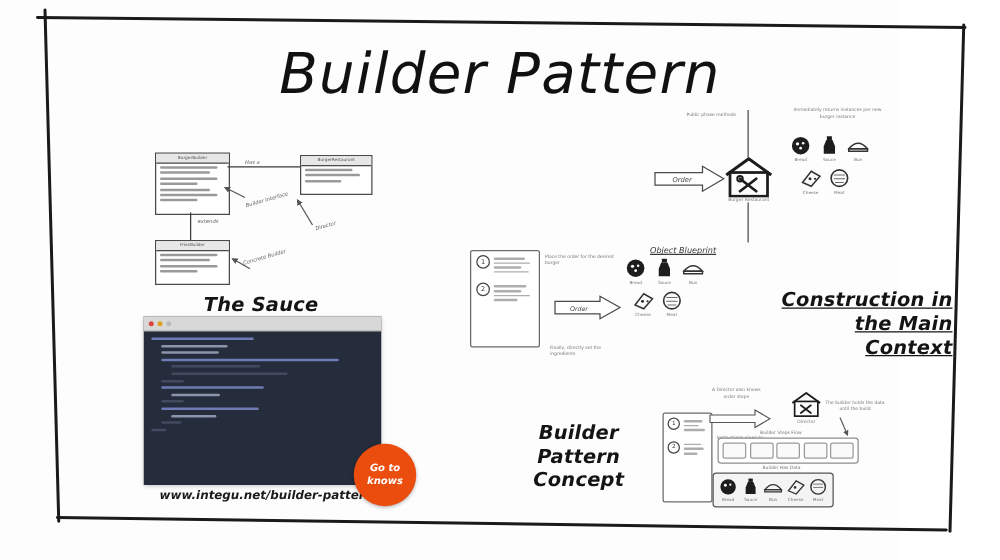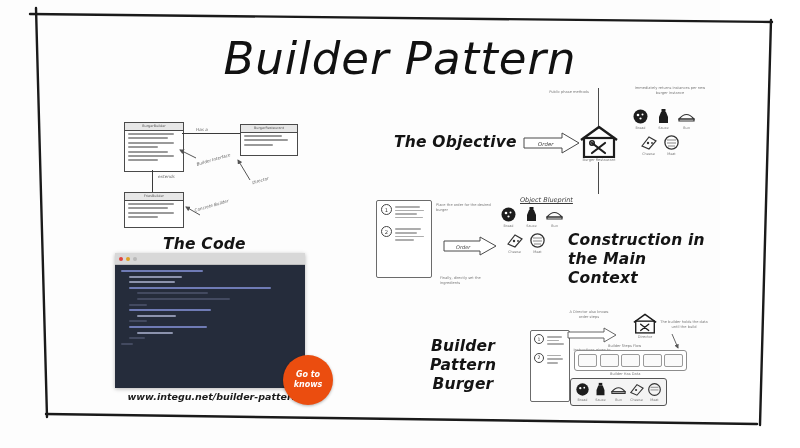--- a/index.html
+++ b/index.html
@@ -19,21 +19,21 @@
     color:#111;font-family:"DejaVu Sans", sans-serif;
   }
   .sect-label{
     position:absolute;font-size:15.5px;font-style:italic;font-weight:700;
     color:#141414;line-height:1.22;font-family:"DejaVu Sans", sans-serif;
     letter-spacing:.2px;
   }
   .lbl-class{left:152px;top:85px;}
   .lbl-code{left:163px;top:235px;}
   .lbl-objective{left:394px;top:133px;}
-  .lbl-construct{left:568px;top:231px;width:150px;text-align:left;}
+  .lbl-construct{left:612px;top:231px;width:150px;text-align:right;text-decoration:underline;}
   .lbl-concept{left:398px;top:337px;width:130px;text-align:center;}
 
   
   .uml{position:absolute;border:1px solid #4a4a4a;background:#fff;}
   .uml .head{height:7px;border-bottom:1px solid #4a4a4a;background:#e7e7e7;
     font-size:3.4px;text-align:center;color:#555;line-height:7px;overflow:hidden;}
   .uml .body{padding:2px 3px;}
   .uml .row{height:2px;background:#9a9a9a;margin-bottom:2.4px;border-radius:1px;}
   .uml .row.s{width:58%;}
   .uml .row.m{width:76%;}
@@ -158,21 +158,21 @@
     <path d="M96 48 L80 40" stroke="#555" stroke-width="1" fill="none" marker-end="url(#ah)"></path>
     <path d="M150 70 L138 50" stroke="#555" stroke-width="1" fill="none" marker-end="url(#ah)"></path>
     <path d="M100 105 L86 97" stroke="#555" stroke-width="1" fill="none" marker-end="url(#ah)"></path>
     <defs>
         <marker id="ah" markerWidth="5" markerHeight="5" refX="4" refY="2.5" orient="auto">
       <path d="M0 0 L5 2.5 L0 5 z" fill="#555"></path>
         </marker>
       </defs>
   </svg>
 
-  <div class="sect-label lbl-code">The Code</div>
+  <div class="sect-label lbl-code">The Sauce</div>
 
   <div class="codewin">
     <div class="codebar">
       <span class="dot r"></span>
       <span class="dot y"></span>
       <span class="dot g"></span>
     </div>
     <div class="codebody">
       <div class="cl blue" style="width:46%"></div>
       <div class="cl i1 pale" style="width:30%"></div>
@@ -191,21 +191,20 @@
     </div>
   </div>
 
   <div class="url">www.integu.net/builder-pattern</div>
 
   <div class="badge">
     <span>Go to</span>
     <span>knows</span>
   </div>
 
-  <div class="sect-label lbl-objective">The Objective</div>
 
   <div class="vline" style="left:598px;top:88px;height:38px;"></div>
   <div class="vline" style="left:598px;top:162px;height:32px;"></div>
 
   <div class="microtxt" style="left:540px;top:90px;width:58px;">Public phase methods</div>
   <div class="microtxt" style="left:634px;top:86px;width:72px;">Immediately returns instances per new burger instance</div>
 
   <svg style="position:absolute;left:522px;top:132px;" width="60" height="22" viewBox="0 0 60 22">
     <path d="M2 6 L40 6 L40 1 L57 11 L40 21 L40 16 L2 16 Z" fill="#fff" stroke="#4a4a4a" stroke-width="1"></path>
     <text x="16" y="13.5" font-size="5.4" font-style="italic" fill="#444" font-family="DejaVu Sans, sans-serif">Order</text>
@@ -342,21 +341,21 @@
             <circle cx="8.5" cy="8.5" r="6.6" fill="none" stroke="#333" stroke-width="1.3"></circle>
             <path d="M4 6 L13 6 M4 9 L13 9 M5 12 L12 12" stroke="#555" stroke-width="0.7"></path>
           </svg>
         <div class="icolbl">Meat</div>
       </div>
     </div>
   </div>
 
   <div class="sect-label lbl-concept">
     <div>Builder Pattern</div>
-    <div>Burger</div>
+    <div>Concept</div>
   </div>
 
   <div class="card" style="left:530px;top:330px;width:38px;height:70px;">
     <div class="numrow" style="padding:3px;">
       <div class="num" style="width:8px;height:8px;min-width:8px;font-size:4.6px;">1</div>
       <div class="lines" style="flex:1;padding-top:2px;">
         <div class="ln" style="width:80%"></div>
           <div class="ln" style="width:64%"></div>
           <div class="ln" style="width:88%"></div>
       </div>

